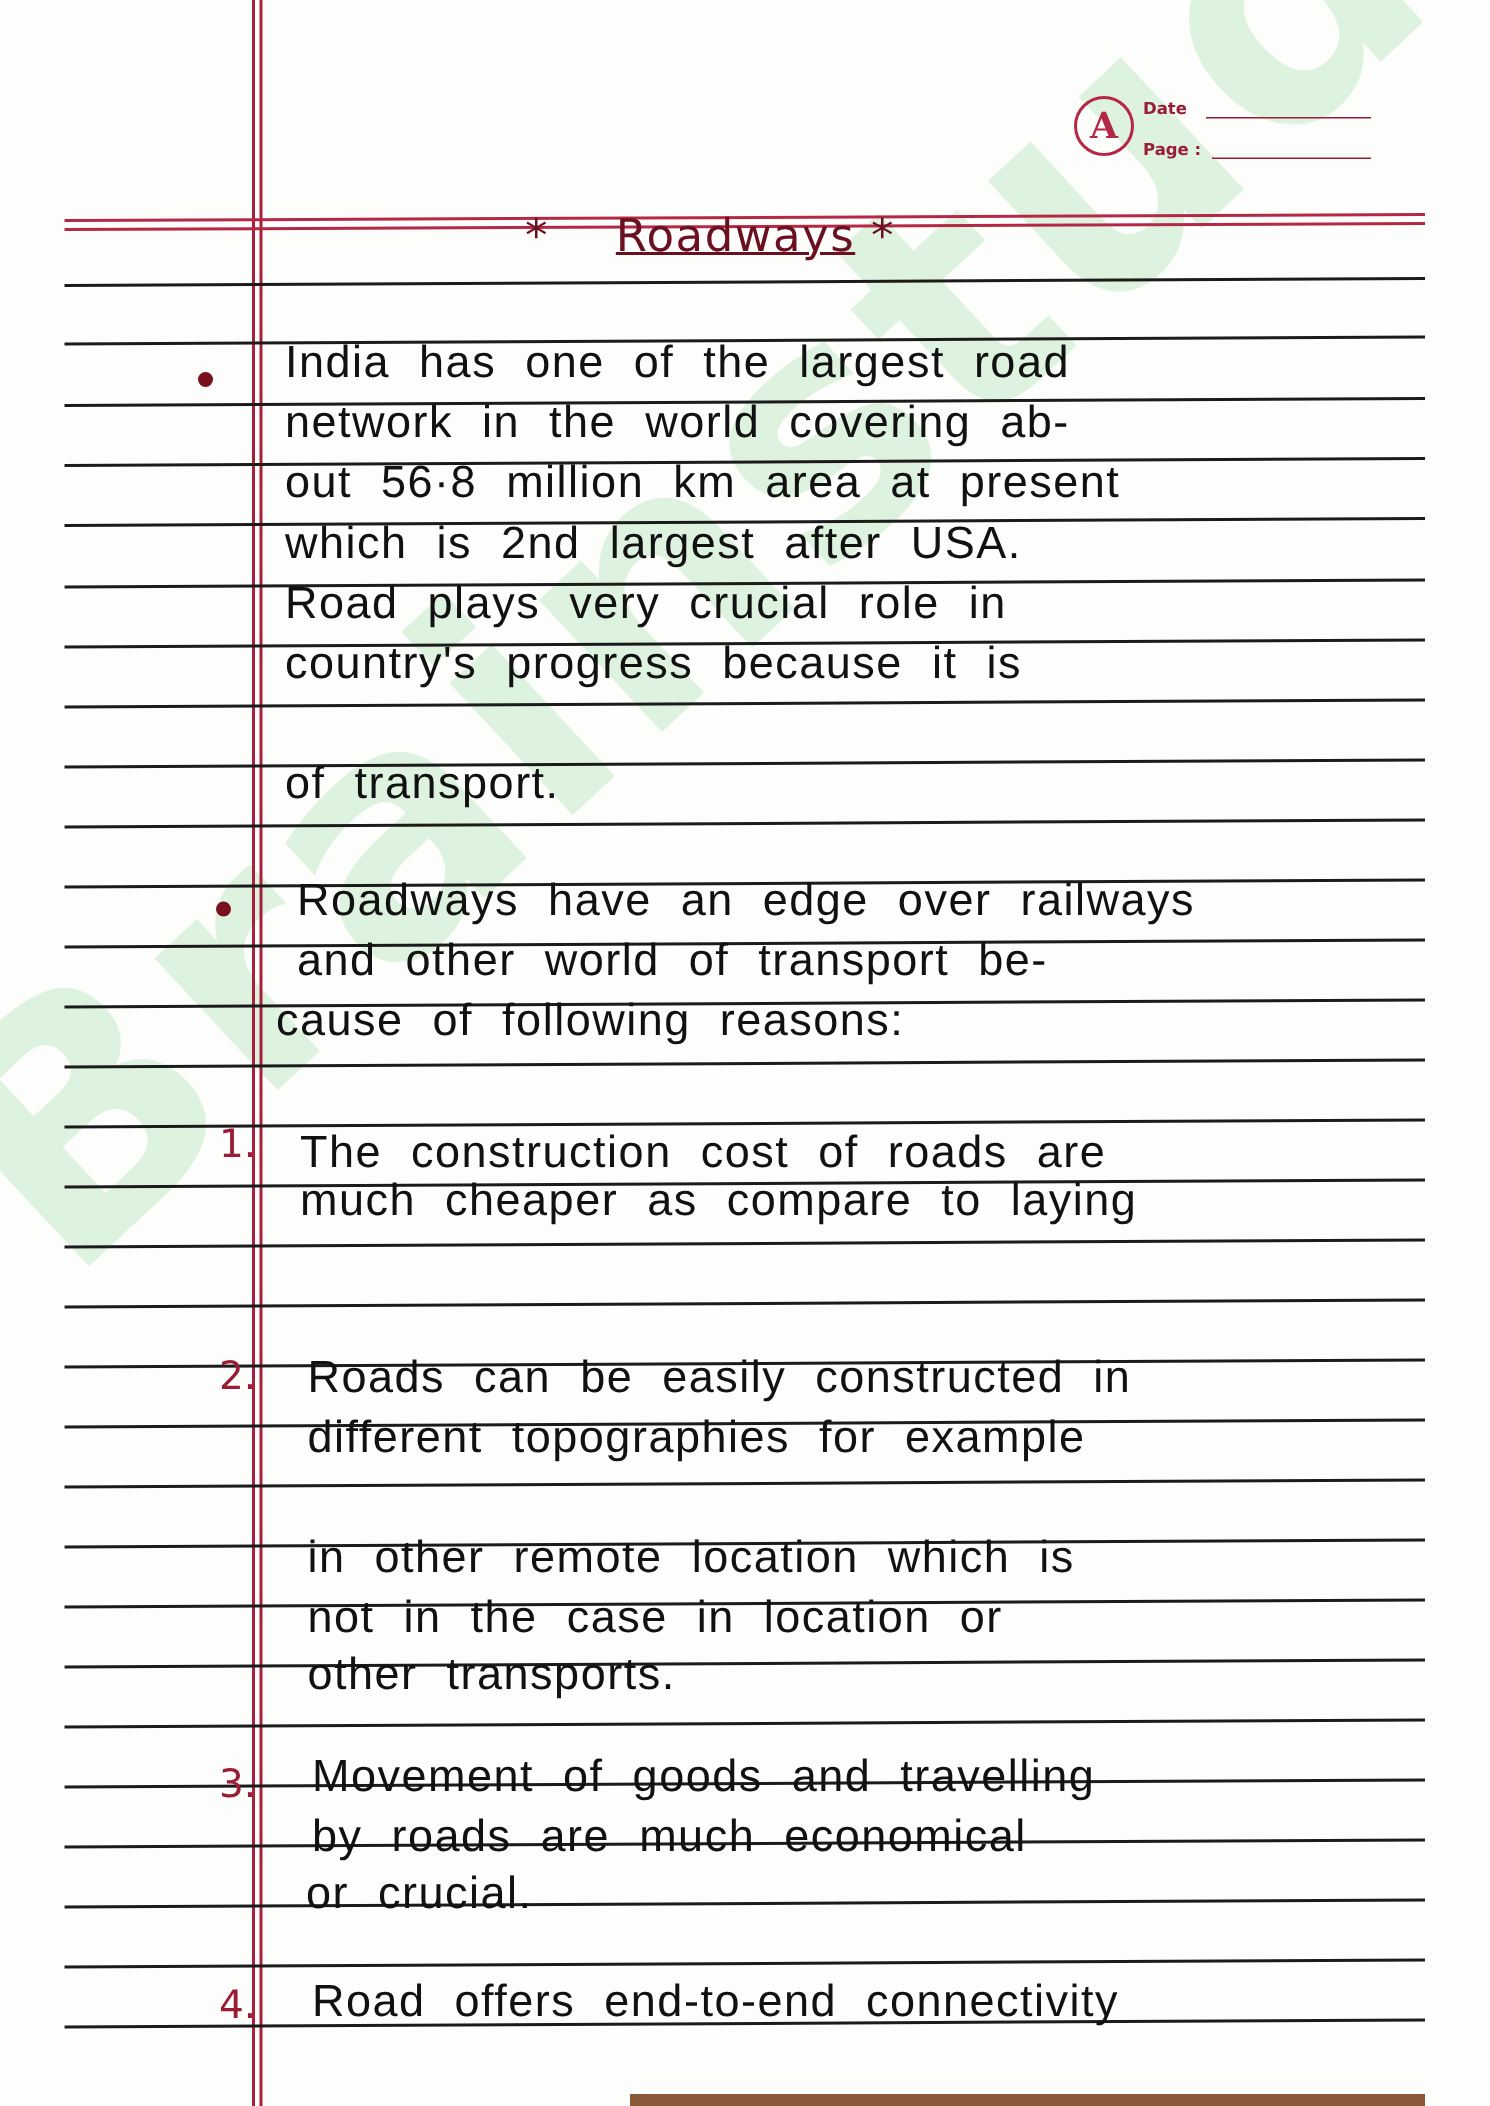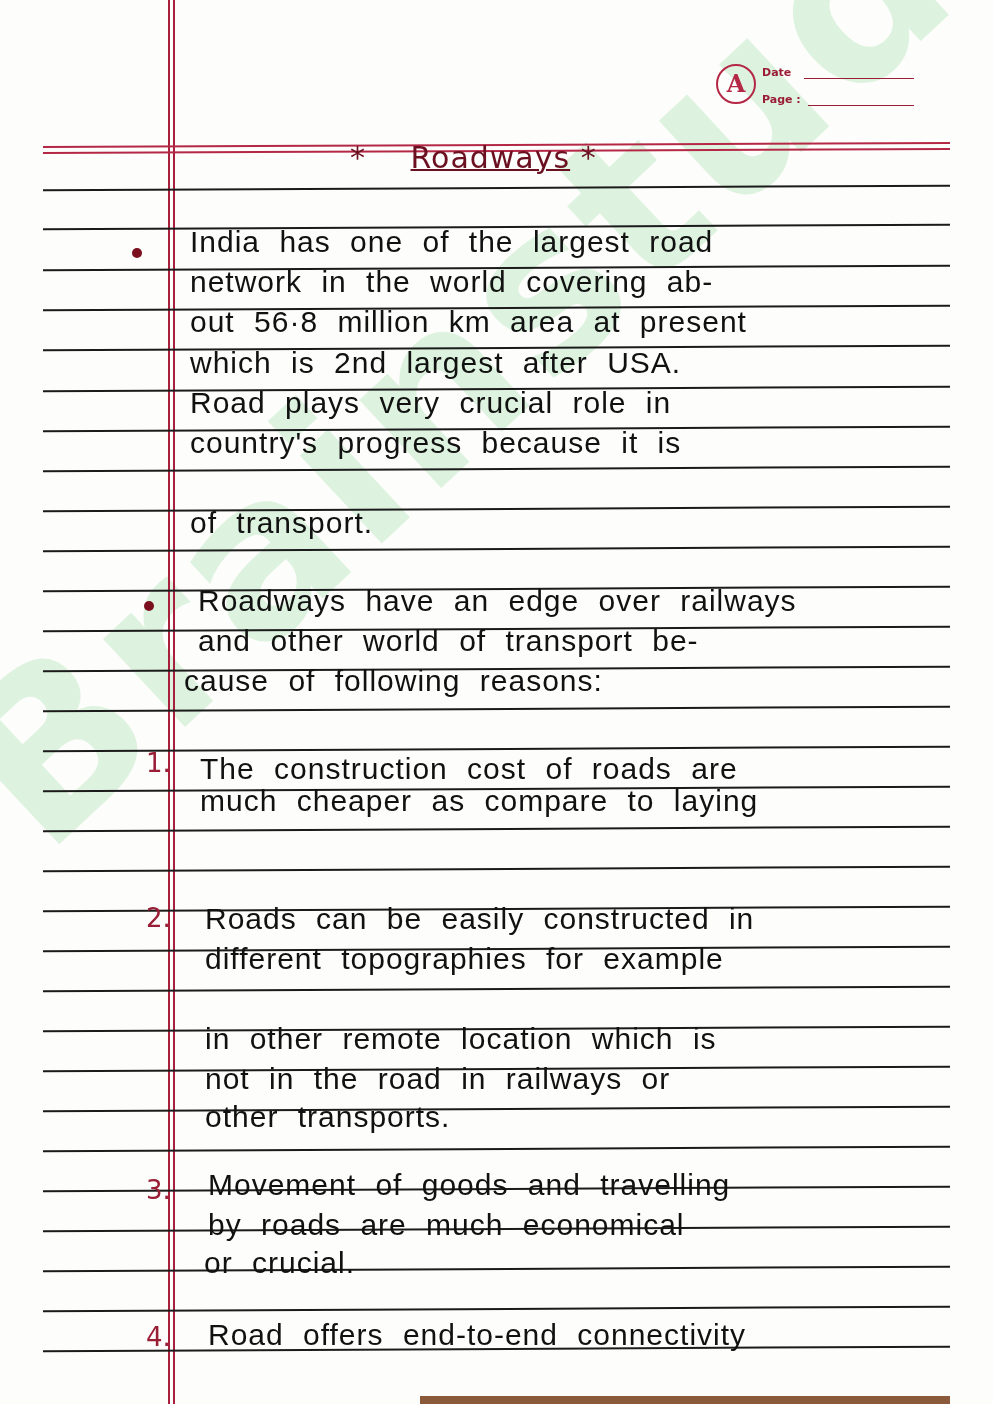--- a/index.html
+++ b/index.html
@@ -115,21 +115,21 @@
   <div class="line-text" style="top:664px; left:184px;">cause of following reasons:</div>
 
   <div class="num" style="top:748px;">1.</div>
   <div class="line-text" style="top:752px; left:200px;">The construction cost of roads are</div>
   <div class="line-text" style="top:784px; left:200px;">much cheaper as compare to laying</div>
 
   <div class="num" style="top:903px;">2.</div>
   <div class="line-text" style="top:902px; left:205px;">Roads can be easily constructed in</div>
   <div class="line-text" style="top:942px; left:205px;">different topographies for example</div>
   <div class="line-text" style="top:1022px; left:205px;">in other remote location which is</div>
-  <div class="line-text" style="top:1062px; left:205px;">not in the road in railways or</div>
+  <div class="line-text" style="top:1062px; left:205px;">not in the case in location or</div>
   <div class="line-text" style="top:1100px; left:205px;">other transports.</div>
 
   <div class="num" style="top:1175px;">3.</div>
   <div class="line-text" style="top:1168px; left:208px;">Movement of goods and travelling</div>
   <div class="line-text" style="top:1208px; left:208px;">by roads are much economical</div>
   <div class="line-text" style="top:1246px; left:204px;">or crucial.</div>
 
   <div class="num" style="top:1322px;">4.</div>
   <div class="line-text" style="top:1318px; left:208px;">Road offers end-to-end connectivity</div>
 

